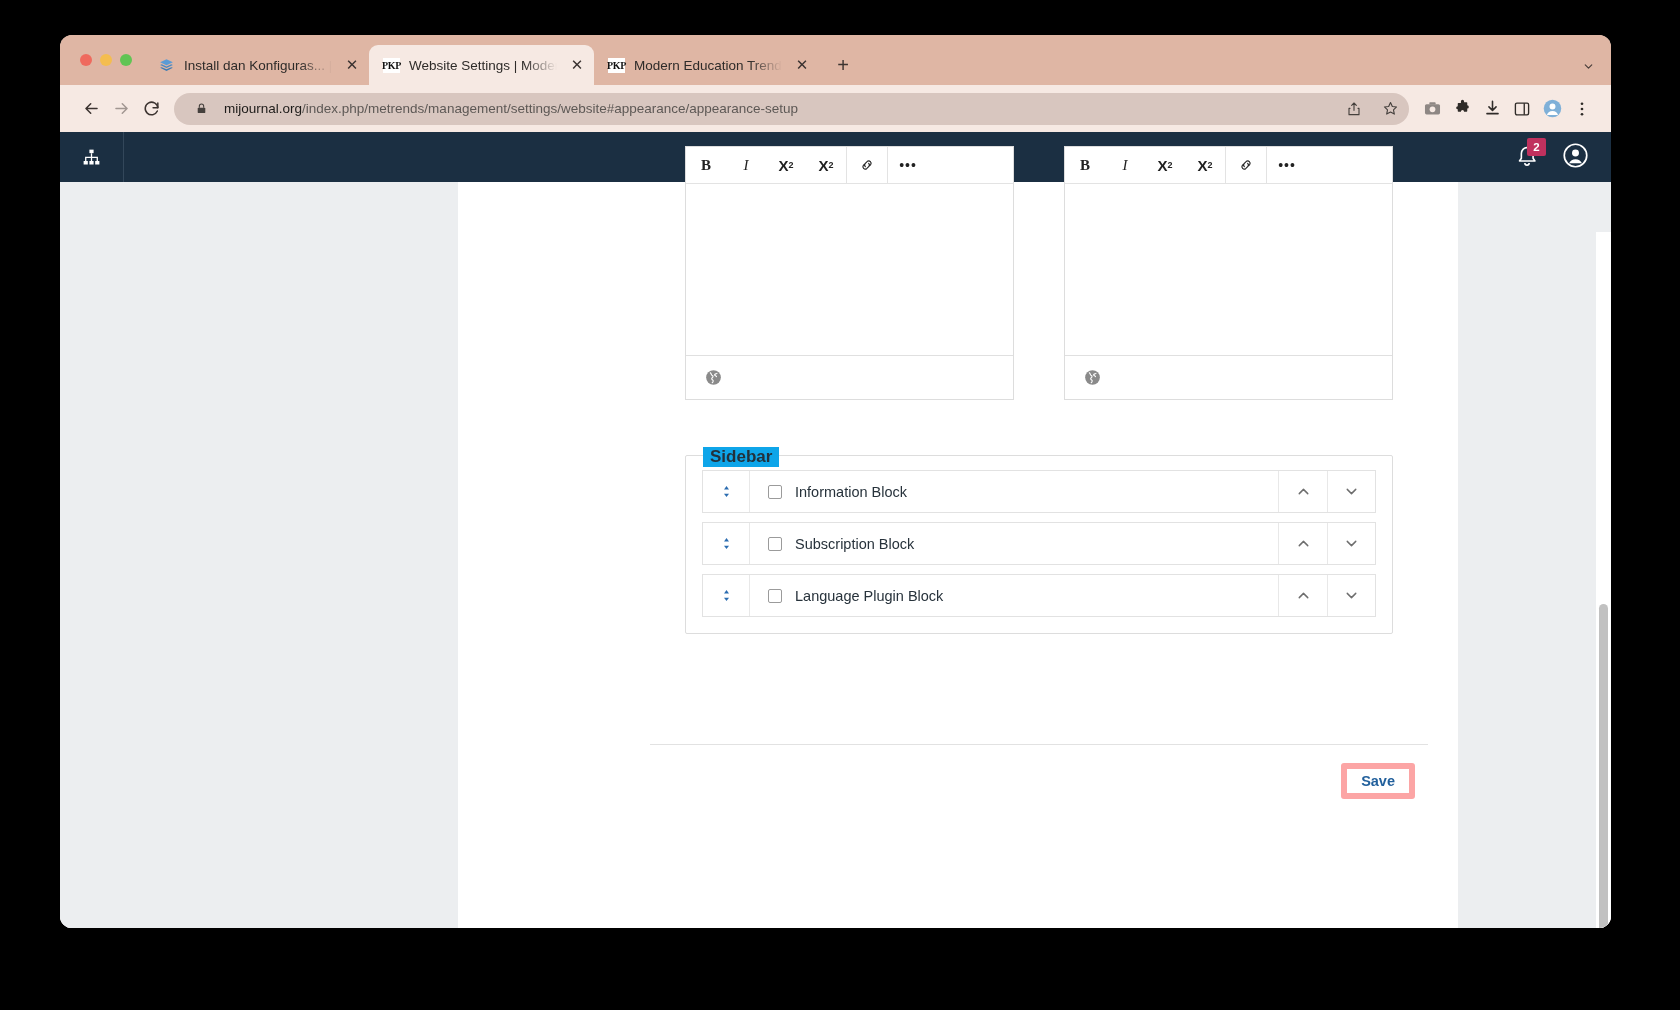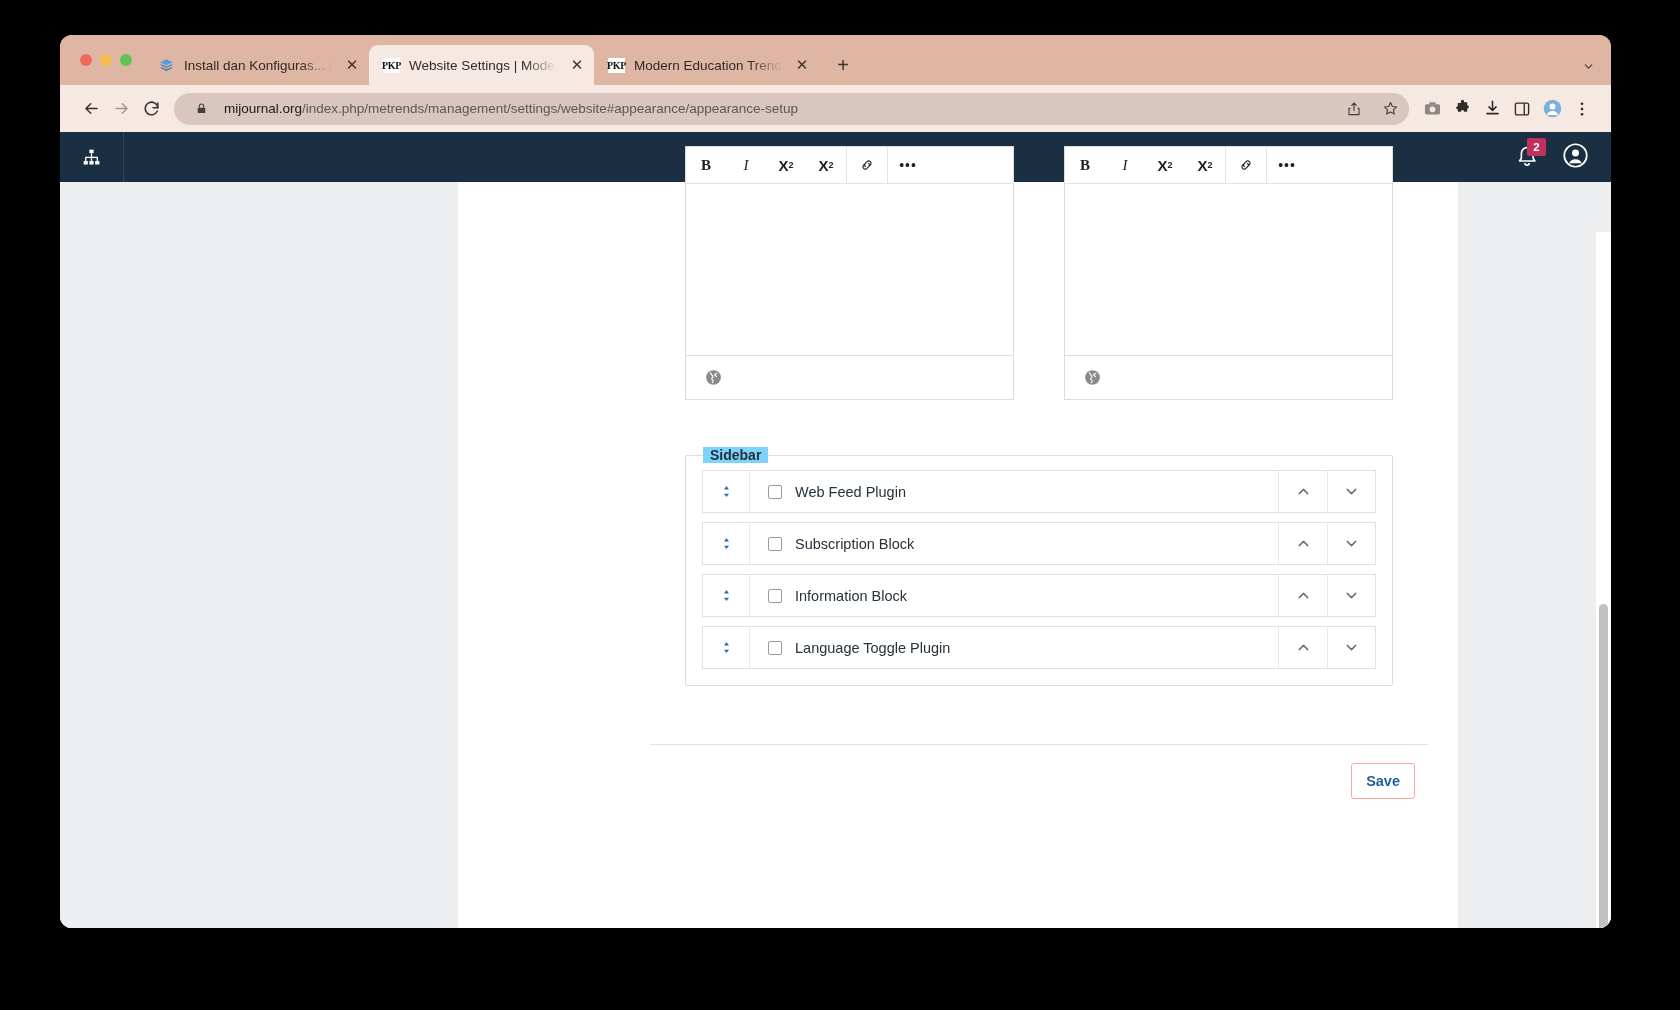--- a/index.html
+++ b/index.html
@@ -210,22 +210,22 @@
   #sidebar-fieldset {
     position: absolute;
     left: 227px; top: 273px;
     width: 708px;
     border: 1px solid #ddd;
     border-radius: 2px;
     padding: 14px 16px 16px 16px;
   }
   #sidebar-legend {
     position: absolute; left: 17px; top: -9px;
-    background: #7dd3fc; padding: 0 7px;
-    font-size: 14px; font-weight: 700; color: #23313c;
+    background: #0ea5e9; padding: 0 7px;
+    font-size: 17px; font-weight: 700; color: #23313c;
   }
   .sb-row {
     display: flex;
     align-items: stretch;
     border: 1px solid #e2e2e2;
     background: #fff;
     height: 43px;
     margin-bottom: 9px;
   }
   .sb-row:last-child { margin-bottom: 0; }
@@ -262,21 +262,21 @@
     position: absolute;
     left: 192px; top: 562px;
     width: 778px;
     border-top: 1px solid #e2e2e2;
     height: 72px;
     display: flex; align-items: center; justify-content: flex-end;
     padding-right: 13px;
   }
   #save-button {
     min-width: 54px; height: 36px;
-    border: 1px solid #fca5a5;
+    border: 6px solid #fca5a5;
     border-radius: 3px;
     background: #fff;
     color: #22609c;
     font-size: 14.5px; font-weight: 700;
     display: flex; align-items: center; justify-content: center;
     padding: 0 14px;
   }
 
   
   #page-scrollbar {
@@ -522,30 +522,31 @@
                       <path d="M8 6c1.6 1.2 1 3 2.4 3.4 1.4.4 1.2 2.2 0 2.8-1.2.6-.6 2.4.6 3 1.2.6.4 2.6-.6 3.4M16.4 6.8c-1 .8-2.6.4-3 1.6-.4 1.2 1.6 1.4 2.4 2.4" fill="none" stroke="#fff" stroke-width="1.4" stroke-linecap="round" stroke-linejoin="round"></path>
                     </svg>
                 </span>
               </div>
             </div>
           </div>
 
           <div id="sidebar-fieldset">
             <div id="sidebar-legend">Sidebar</div>
 
+
             <div class="sb-row">
               <div class="sb-handle">
                 <svg viewBox="0 0 24 24" width="15" height="15">
                     <path d="M12 3.2 16 8.6H8z" fill="currentColor"></path>
                     <path d="M12 20.8 8 15.4h8z" fill="currentColor"></path>
                   </svg>
               </div>
               <div class="sb-main">
                 <span class="sb-checkbox"></span>
-                <span class="sb-label">Web Feed Plugin</span>
+                <span class="sb-label">Information Block</span>
               </div>
               <div class="sb-arrow">
                 <svg viewBox="0 0 24 24" width="17" height="17">
                     <path d="M6 15l6-6 6 6" fill="none" stroke="currentColor" stroke-width="2" stroke-linecap="round" stroke-linejoin="round"></path>
                   </svg>
               </div>
               <div class="sb-arrow">
                 <svg viewBox="0 0 24 24" width="17" height="17">
                     <path d="M6 9l6 6 6-6" fill="none" stroke="currentColor" stroke-width="2" stroke-linecap="round" stroke-linejoin="round"></path>
                   </svg>
@@ -577,56 +578,33 @@
 
             <div class="sb-row">
               <div class="sb-handle">
                 <svg viewBox="0 0 24 24" width="15" height="15">
                     <path d="M12 3.2 16 8.6H8z" fill="currentColor"></path>
                     <path d="M12 20.8 8 15.4h8z" fill="currentColor"></path>
                   </svg>
               </div>
               <div class="sb-main">
                 <span class="sb-checkbox"></span>
-                <span class="sb-label">Information Block</span>
+                <span class="sb-label">Language Plugin Block</span>
               </div>
               <div class="sb-arrow">
                 <svg viewBox="0 0 24 24" width="17" height="17">
                     <path d="M6 15l6-6 6 6" fill="none" stroke="currentColor" stroke-width="2" stroke-linecap="round" stroke-linejoin="round"></path>
                   </svg>
               </div>
               <div class="sb-arrow">
                 <svg viewBox="0 0 24 24" width="17" height="17">
                     <path d="M6 9l6 6 6-6" fill="none" stroke="currentColor" stroke-width="2" stroke-linecap="round" stroke-linejoin="round"></path>
                   </svg>
               </div>
             </div>
-
-            <div class="sb-row">
-              <div class="sb-handle">
-                <svg viewBox="0 0 24 24" width="15" height="15">
-                    <path d="M12 3.2 16 8.6H8z" fill="currentColor"></path>
-                    <path d="M12 20.8 8 15.4h8z" fill="currentColor"></path>
-                  </svg>
-              </div>
-              <div class="sb-main">
-                <span class="sb-checkbox"></span>
-                <span class="sb-label">Language Toggle Plugin</span>
-              </div>
-              <div class="sb-arrow">
-                <svg viewBox="0 0 24 24" width="17" height="17">
-                    <path d="M6 15l6-6 6 6" fill="none" stroke="currentColor" stroke-width="2" stroke-linecap="round" stroke-linejoin="round"></path>
-                  </svg>
-              </div>
-              <div class="sb-arrow">
-                <svg viewBox="0 0 24 24" width="17" height="17">
-                    <path d="M6 9l6 6 6-6" fill="none" stroke="currentColor" stroke-width="2" stroke-linecap="round" stroke-linejoin="round"></path>
-                  </svg>
-              </div>
-            </div>
           </div>
 
           <div id="form-footer">
             <div id="save-button">Save</div>
           </div>
 
         </div>
       </div>
 
       <div id="page-scrollbar">

